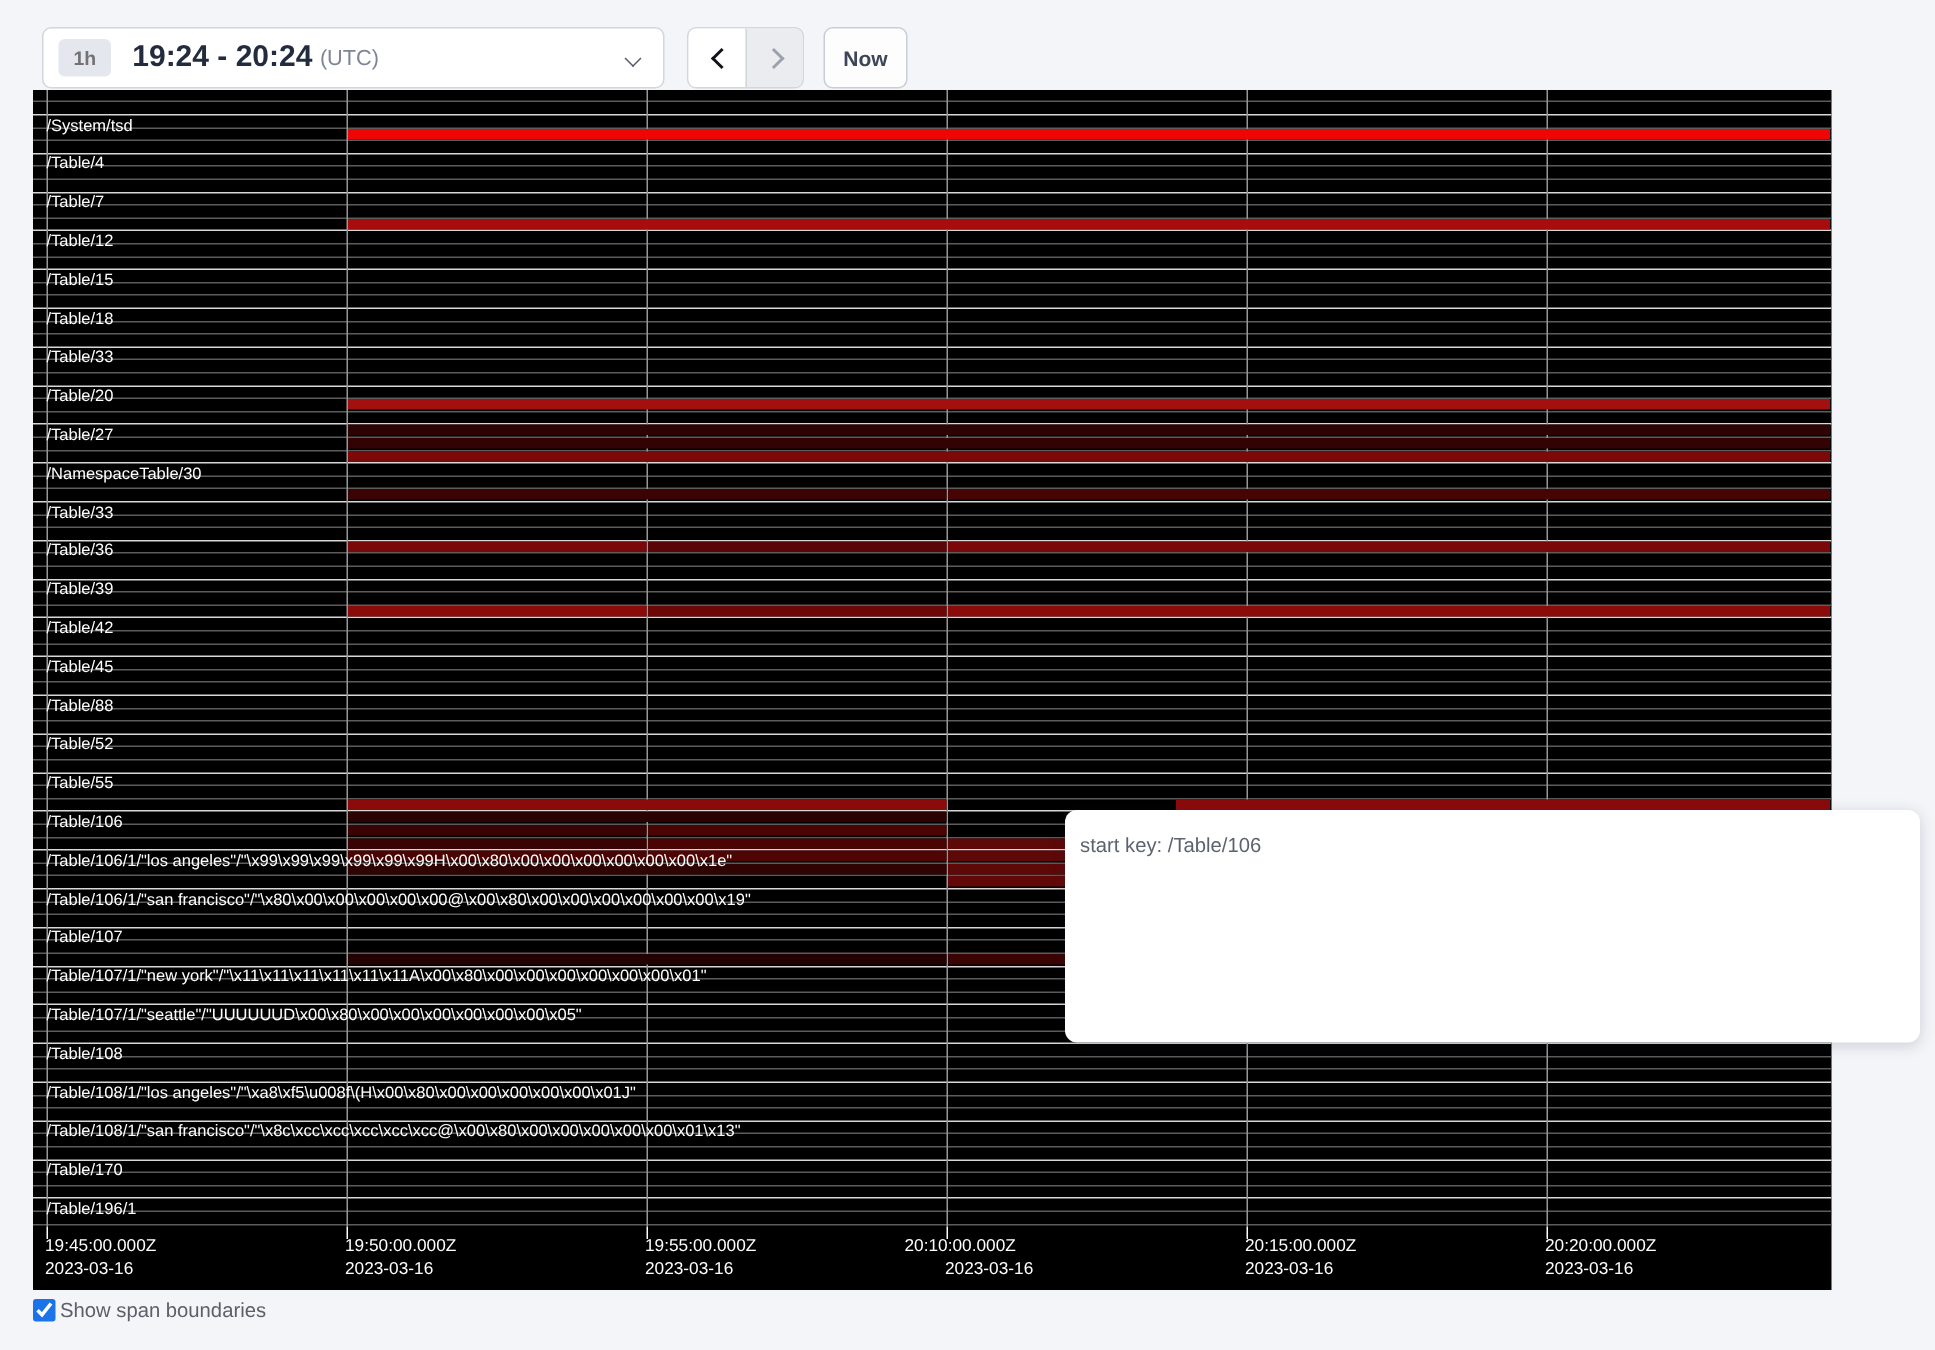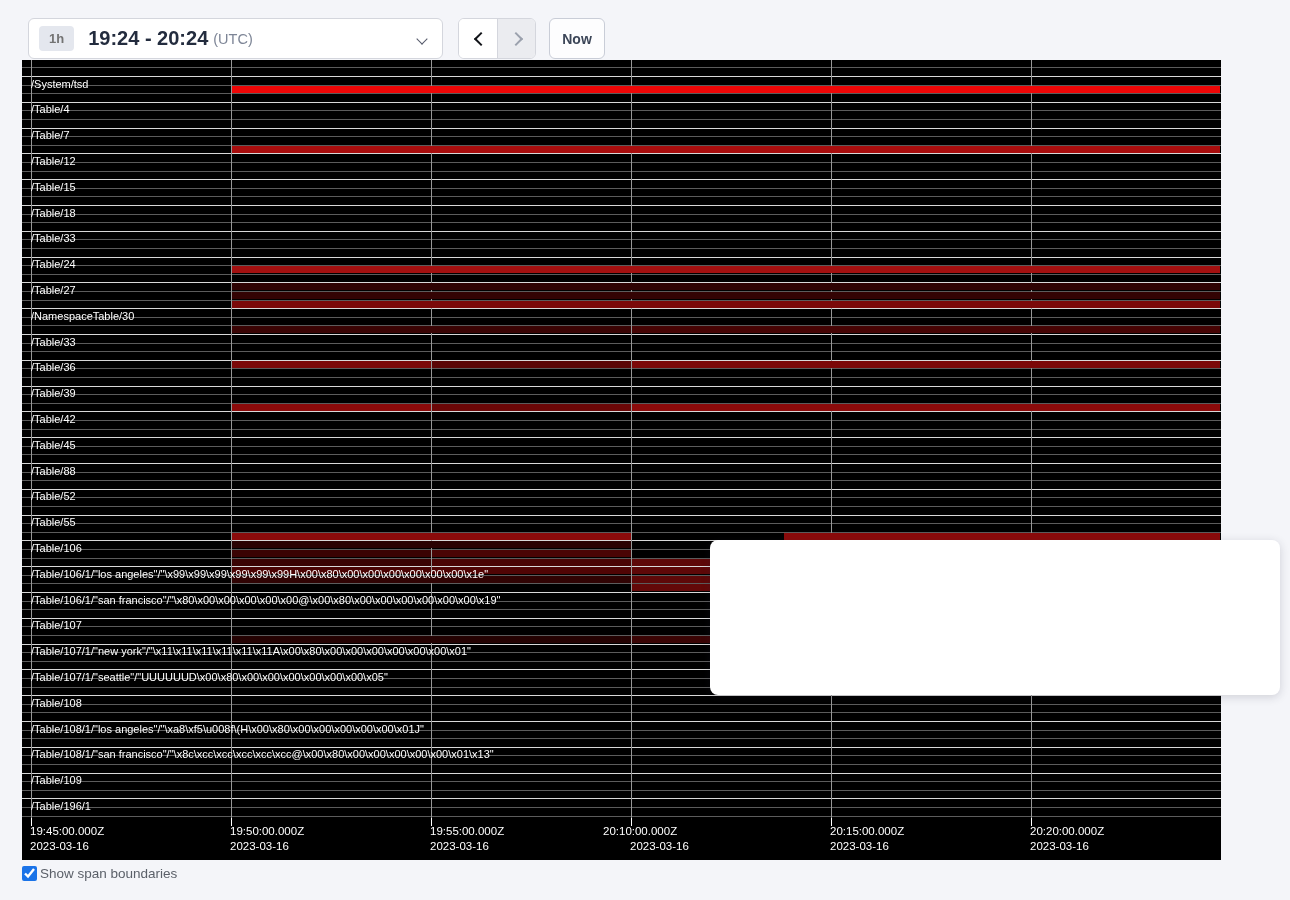--- a/index.html
+++ b/index.html
@@ -219,41 +219,41 @@
     <div class="band" style="top: 524.4px; height: 7px; left: 610px; width: 588px; background: rgb(99, 8, 8);"></div>
     <div class="band" style="top: 576px; height: 7px; left: 210px; width: 399px; background: rgb(36, 2, 2);"></div>
     <div class="band" style="top: 576px; height: 7px; left: 610px; width: 588px; background: rgb(58, 4, 4);"></div>
     <div class="rowlabel" style="top: 18.5px;">/System/tsd</div>
     <div class="rowlabel" style="top: 44.3px;">/Table/4</div>
     <div class="rowlabel" style="top: 70.1px;">/Table/7</div>
     <div class="rowlabel" style="top: 95.9px;">/Table/12</div>
     <div class="rowlabel" style="top: 121.7px;">/Table/15</div>
     <div class="rowlabel" style="top: 147.5px;">/Table/18</div>
     <div class="rowlabel" style="top: 173.3px;">/Table/33</div>
-    <div class="rowlabel" style="top: 199.1px;">/Table/24</div>
+    <div class="rowlabel" style="top: 199.1px;">/Table/20</div>
     <div class="rowlabel" style="top: 224.9px;">/Table/27</div>
     <div class="rowlabel" style="top: 250.7px;">/NamespaceTable/30</div>
     <div class="rowlabel" style="top: 276.5px;">/Table/33</div>
     <div class="rowlabel" style="top: 302.3px;">/Table/36</div>
     <div class="rowlabel" style="top: 328.1px;">/Table/39</div>
     <div class="rowlabel" style="top: 353.9px;">/Table/42</div>
     <div class="rowlabel" style="top: 379.7px;">/Table/45</div>
     <div class="rowlabel" style="top: 405.5px;">/Table/88</div>
     <div class="rowlabel" style="top: 431.3px;">/Table/52</div>
     <div class="rowlabel" style="top: 457.1px;">/Table/55</div>
     <div class="rowlabel" style="top: 482.9px;">/Table/106</div>
     <div class="rowlabel" style="top: 508.7px;">/Table/106/1/"los angeles"/"\x99\x99\x99\x99\x99\x99H\x00\x80\x00\x00\x00\x00\x00\x00\x1e"</div>
     <div class="rowlabel" style="top: 534.5px;">/Table/106/1/"san francisco"/"\x80\x00\x00\x00\x00\x00@\x00\x80\x00\x00\x00\x00\x00\x00\x19"</div>
     <div class="rowlabel" style="top: 560.3px;">/Table/107</div>
     <div class="rowlabel" style="top: 586.1px;">/Table/107/1/"new york"/"\x11\x11\x11\x11\x11\x11A\x00\x80\x00\x00\x00\x00\x00\x00\x01"</div>
     <div class="rowlabel" style="top: 611.9px;">/Table/107/1/"seattle"/"UUUUUUD\x00\x80\x00\x00\x00\x00\x00\x00\x05"</div>
     <div class="rowlabel" style="top: 637.7px;">/Table/108</div>
     <div class="rowlabel" style="top: 663.5px;">/Table/108/1/"los angeles"/"\xa8\xf5\u008f\(H\x00\x80\x00\x00\x00\x00\x00\x01J"</div>
     <div class="rowlabel" style="top: 689.3px;">/Table/108/1/"san francisco"/"\x8c\xcc\xcc\xcc\xcc\xcc@\x00\x80\x00\x00\x00\x00\x00\x01\x13"</div>
-    <div class="rowlabel" style="top: 715.1px;">/Table/109</div>
+    <div class="rowlabel" style="top: 715.1px;">/Table/170</div>
     <div class="rowlabel" style="top: 740.9px;">/Table/196/1</div>
     <div class="tick" style="left: 9px;"></div>
     <div class="axis-time" style="left: 8px; top: 765px;">19:45:00.000Z</div>
     <div class="axis-date" style="left: 8px; top: 780px;">2023-03-16</div>
     <div class="tick" style="left: 209px;"></div>
     <div class="axis-time" style="left: 208px; top: 765px;">19:50:00.000Z</div>
     <div class="axis-date" style="left: 208px; top: 780px;">2023-03-16</div>
     <div class="tick" style="left: 409px;"></div>
     <div class="axis-time" style="left: 408px; top: 765px;">19:55:00.000Z</div>
     <div class="axis-date" style="left: 408px; top: 780px;">2023-03-16</div>
@@ -262,18 +262,19 @@
     <div class="axis-date" style="left: 608px; top: 780px;">2023-03-16</div>
     <div class="tick" style="left: 809px;"></div>
     <div class="axis-time" style="left: 808px; top: 765px;">20:15:00.000Z</div>
     <div class="axis-date" style="left: 808px; top: 780px;">2023-03-16</div>
     <div class="tick" style="left: 1009px;"></div>
     <div class="axis-time" style="left: 1008px; top: 765px;">20:20:00.000Z</div>
     <div class="axis-date" style="left: 1008px; top: 780px;">2023-03-16</div>
   </div>
 
 <div class="tooltip">
+  <div class="tline">start key: /Table/106</div>
 </div>
 
 <div class="footer">
   <input type="checkbox" id="spanchk" checked="" style="">
   <label for="spanchk">Show span boundaries</label>
 </div>
 
 </body></html>

